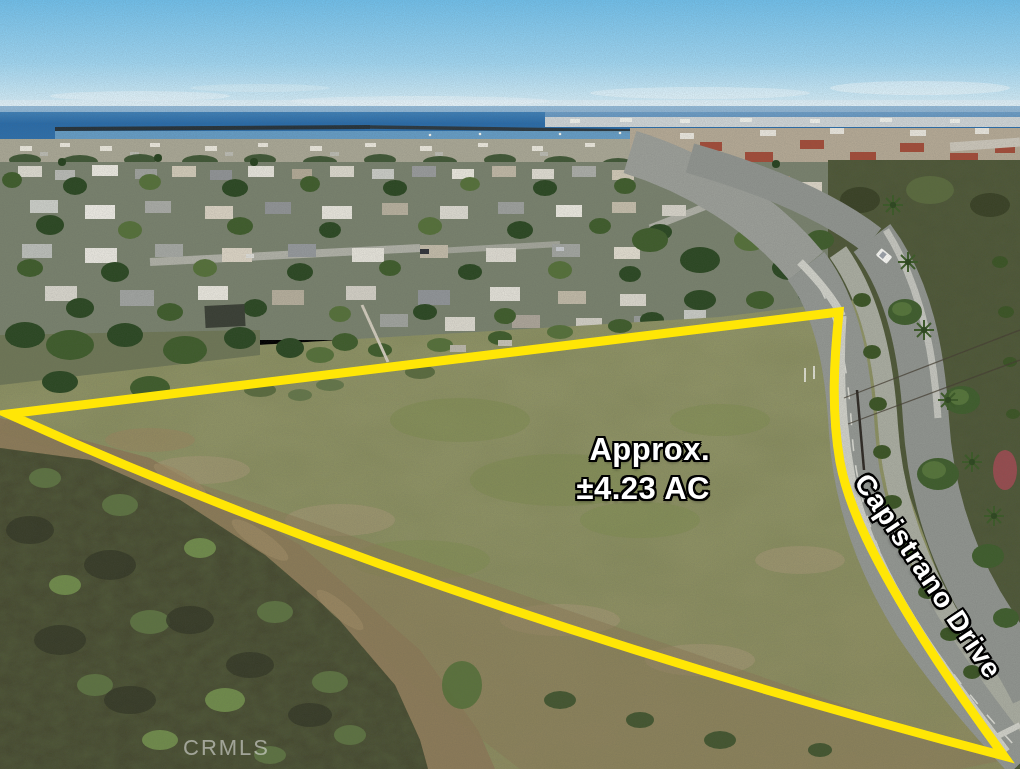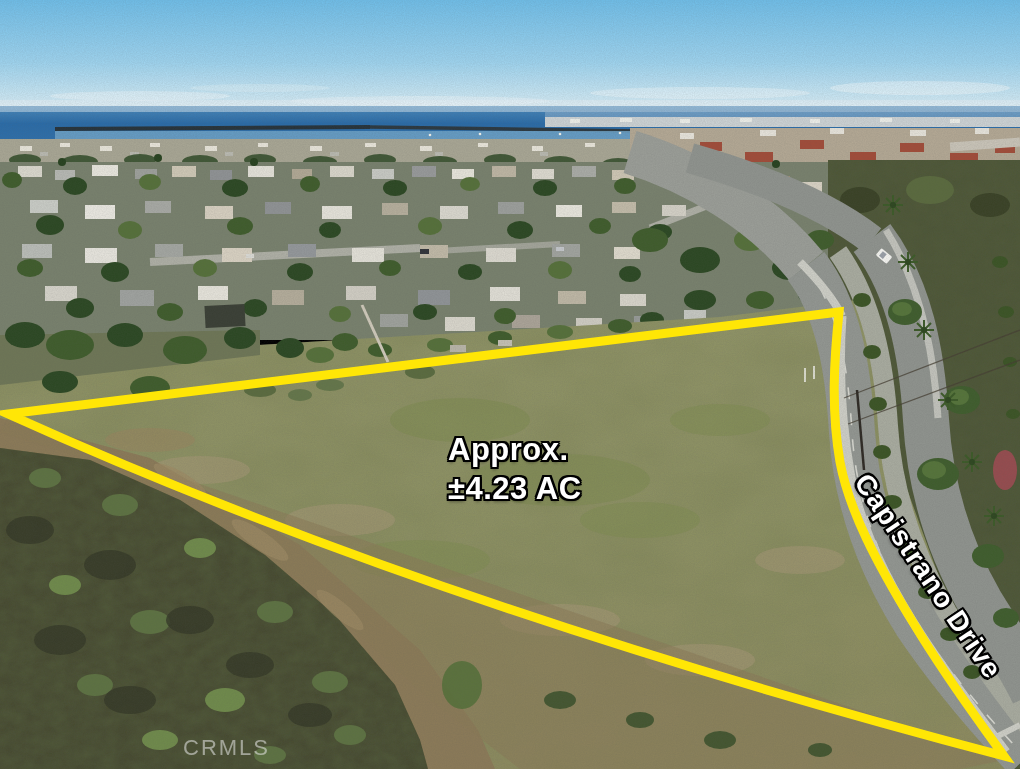--- a/index.html
+++ b/index.html
@@ -2,21 +2,21 @@
 <html><head>
 <meta charset="utf-8">
 <style>
   html,body{margin:0;padding:0;background:#000;}
   #stage{position:relative;width:1020px;height:769px;overflow:hidden;
          font-family:"Liberation Sans",sans-serif;}
   #stage svg{position:absolute;left:0;top:0;}
   .overlay-label{position:absolute;color:#fff;font-weight:bold;
     text-shadow:-2px -2px 0 #000,2px -2px 0 #000,-2px 2px 0 #000,2px 2px 0 #000,
                 -2px 0 0 #000,2px 0 0 #000,0 -2px 0 #000,0 2px 0 #000,0 3px 3px rgba(0,0,0,.35);}
-  .acreage{left:448px;top:430px;width:262px;text-align:left;
+  .acreage{left:448px;top:430px;width:262px;text-align:right;
            font-size:31px;line-height:39px;letter-spacing:.5px;}
   .street{left:874px;top:468px;transform-origin:0 0;transform:rotate(56deg);
           font-size:28px;letter-spacing:1px;white-space:nowrap;}
   .watermark{position:absolute;left:183px;top:735px;font-size:22px;font-weight:400;
              letter-spacing:2px;color:rgba(234,234,234,0.55);text-align:center;}
 </style>
 </head>
 <body>
 
 <div id="stage">

